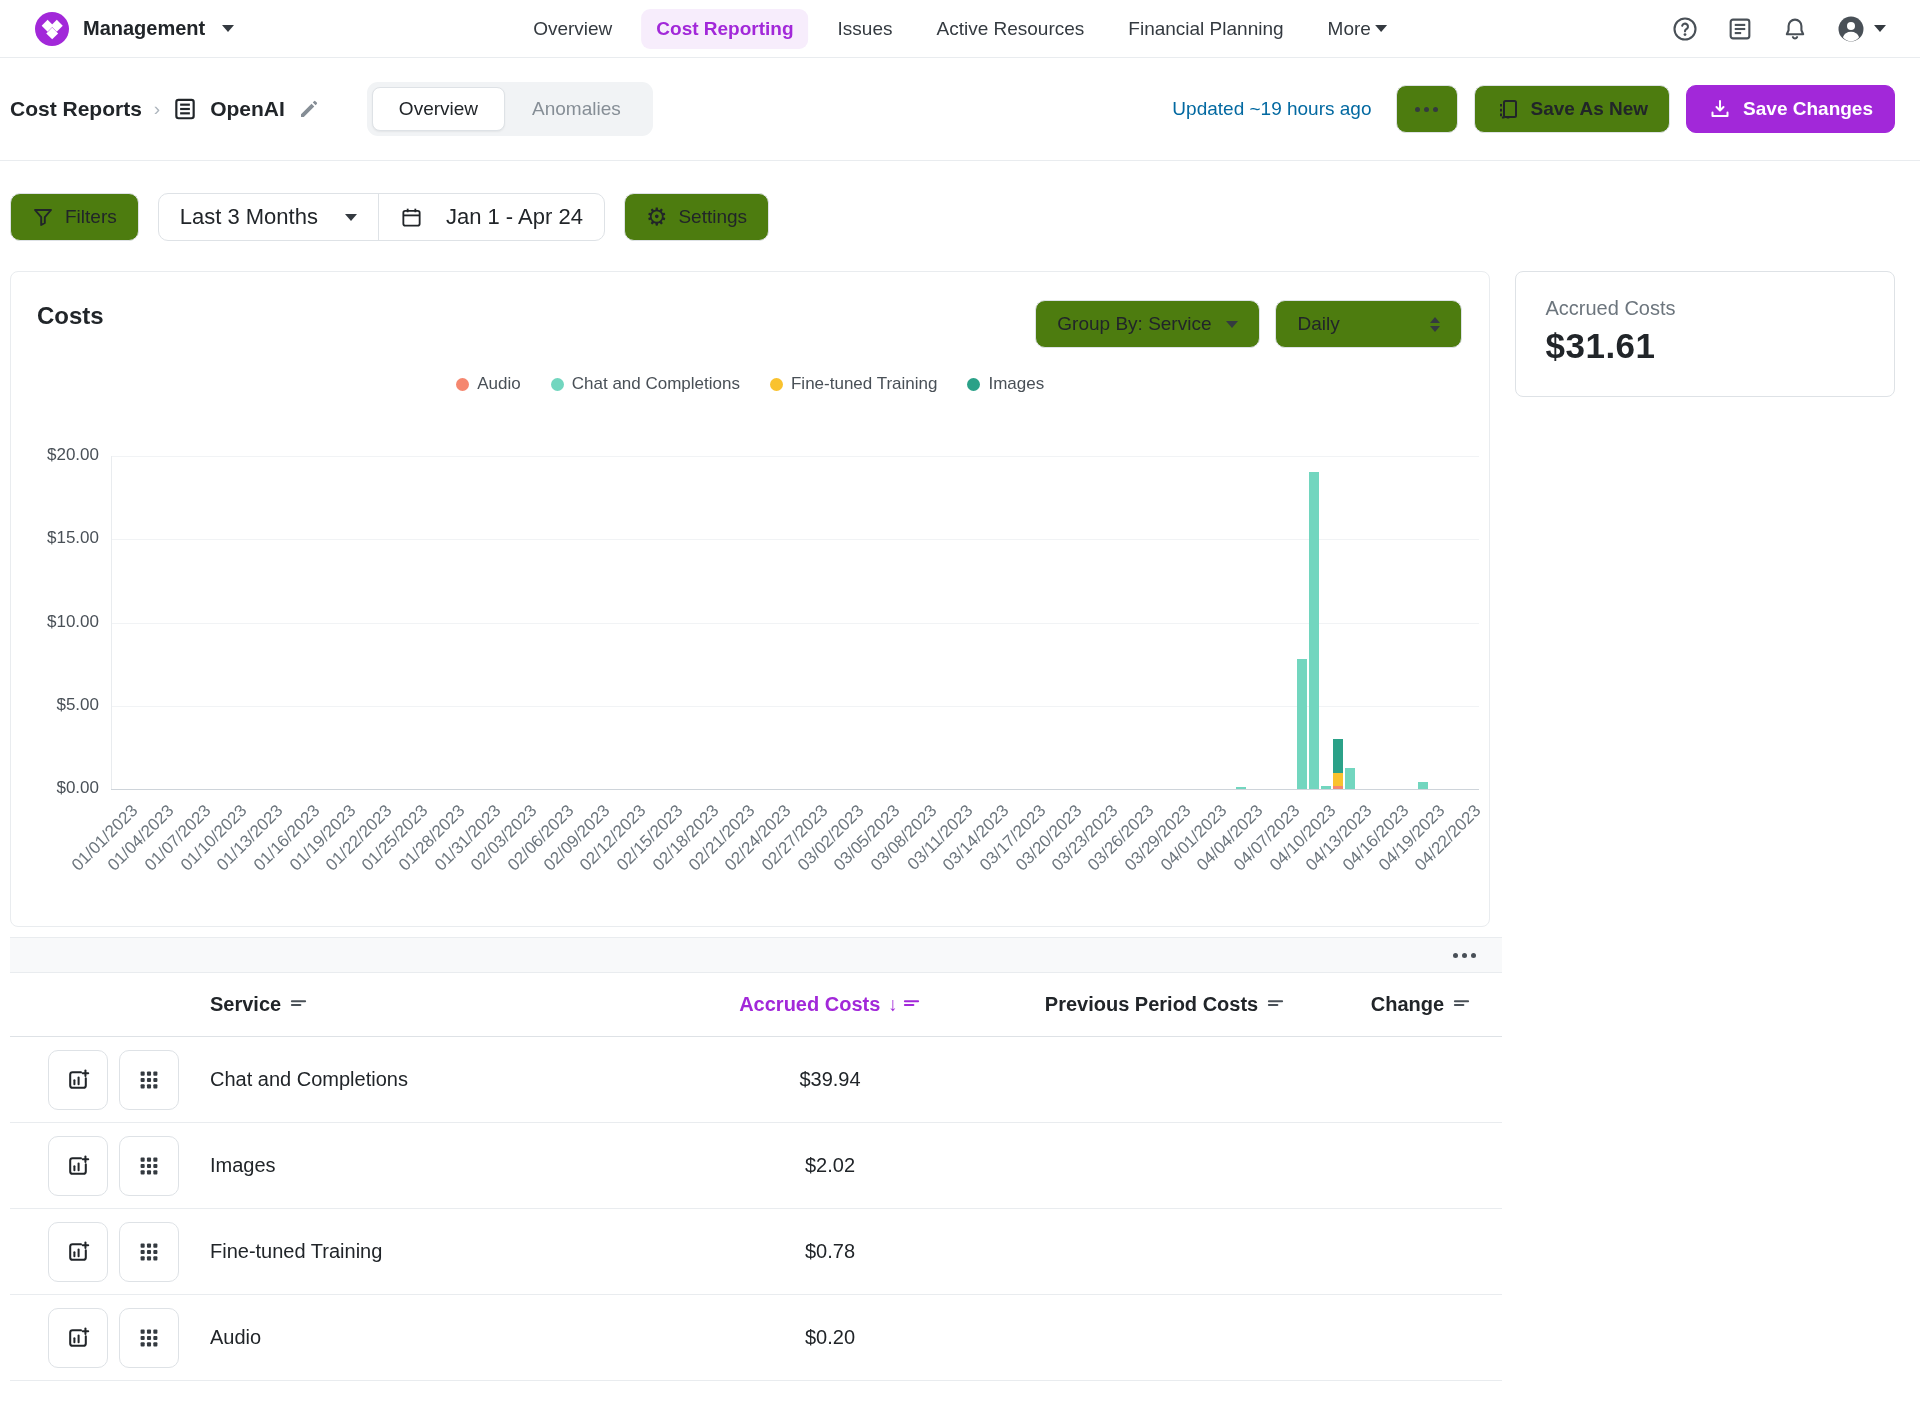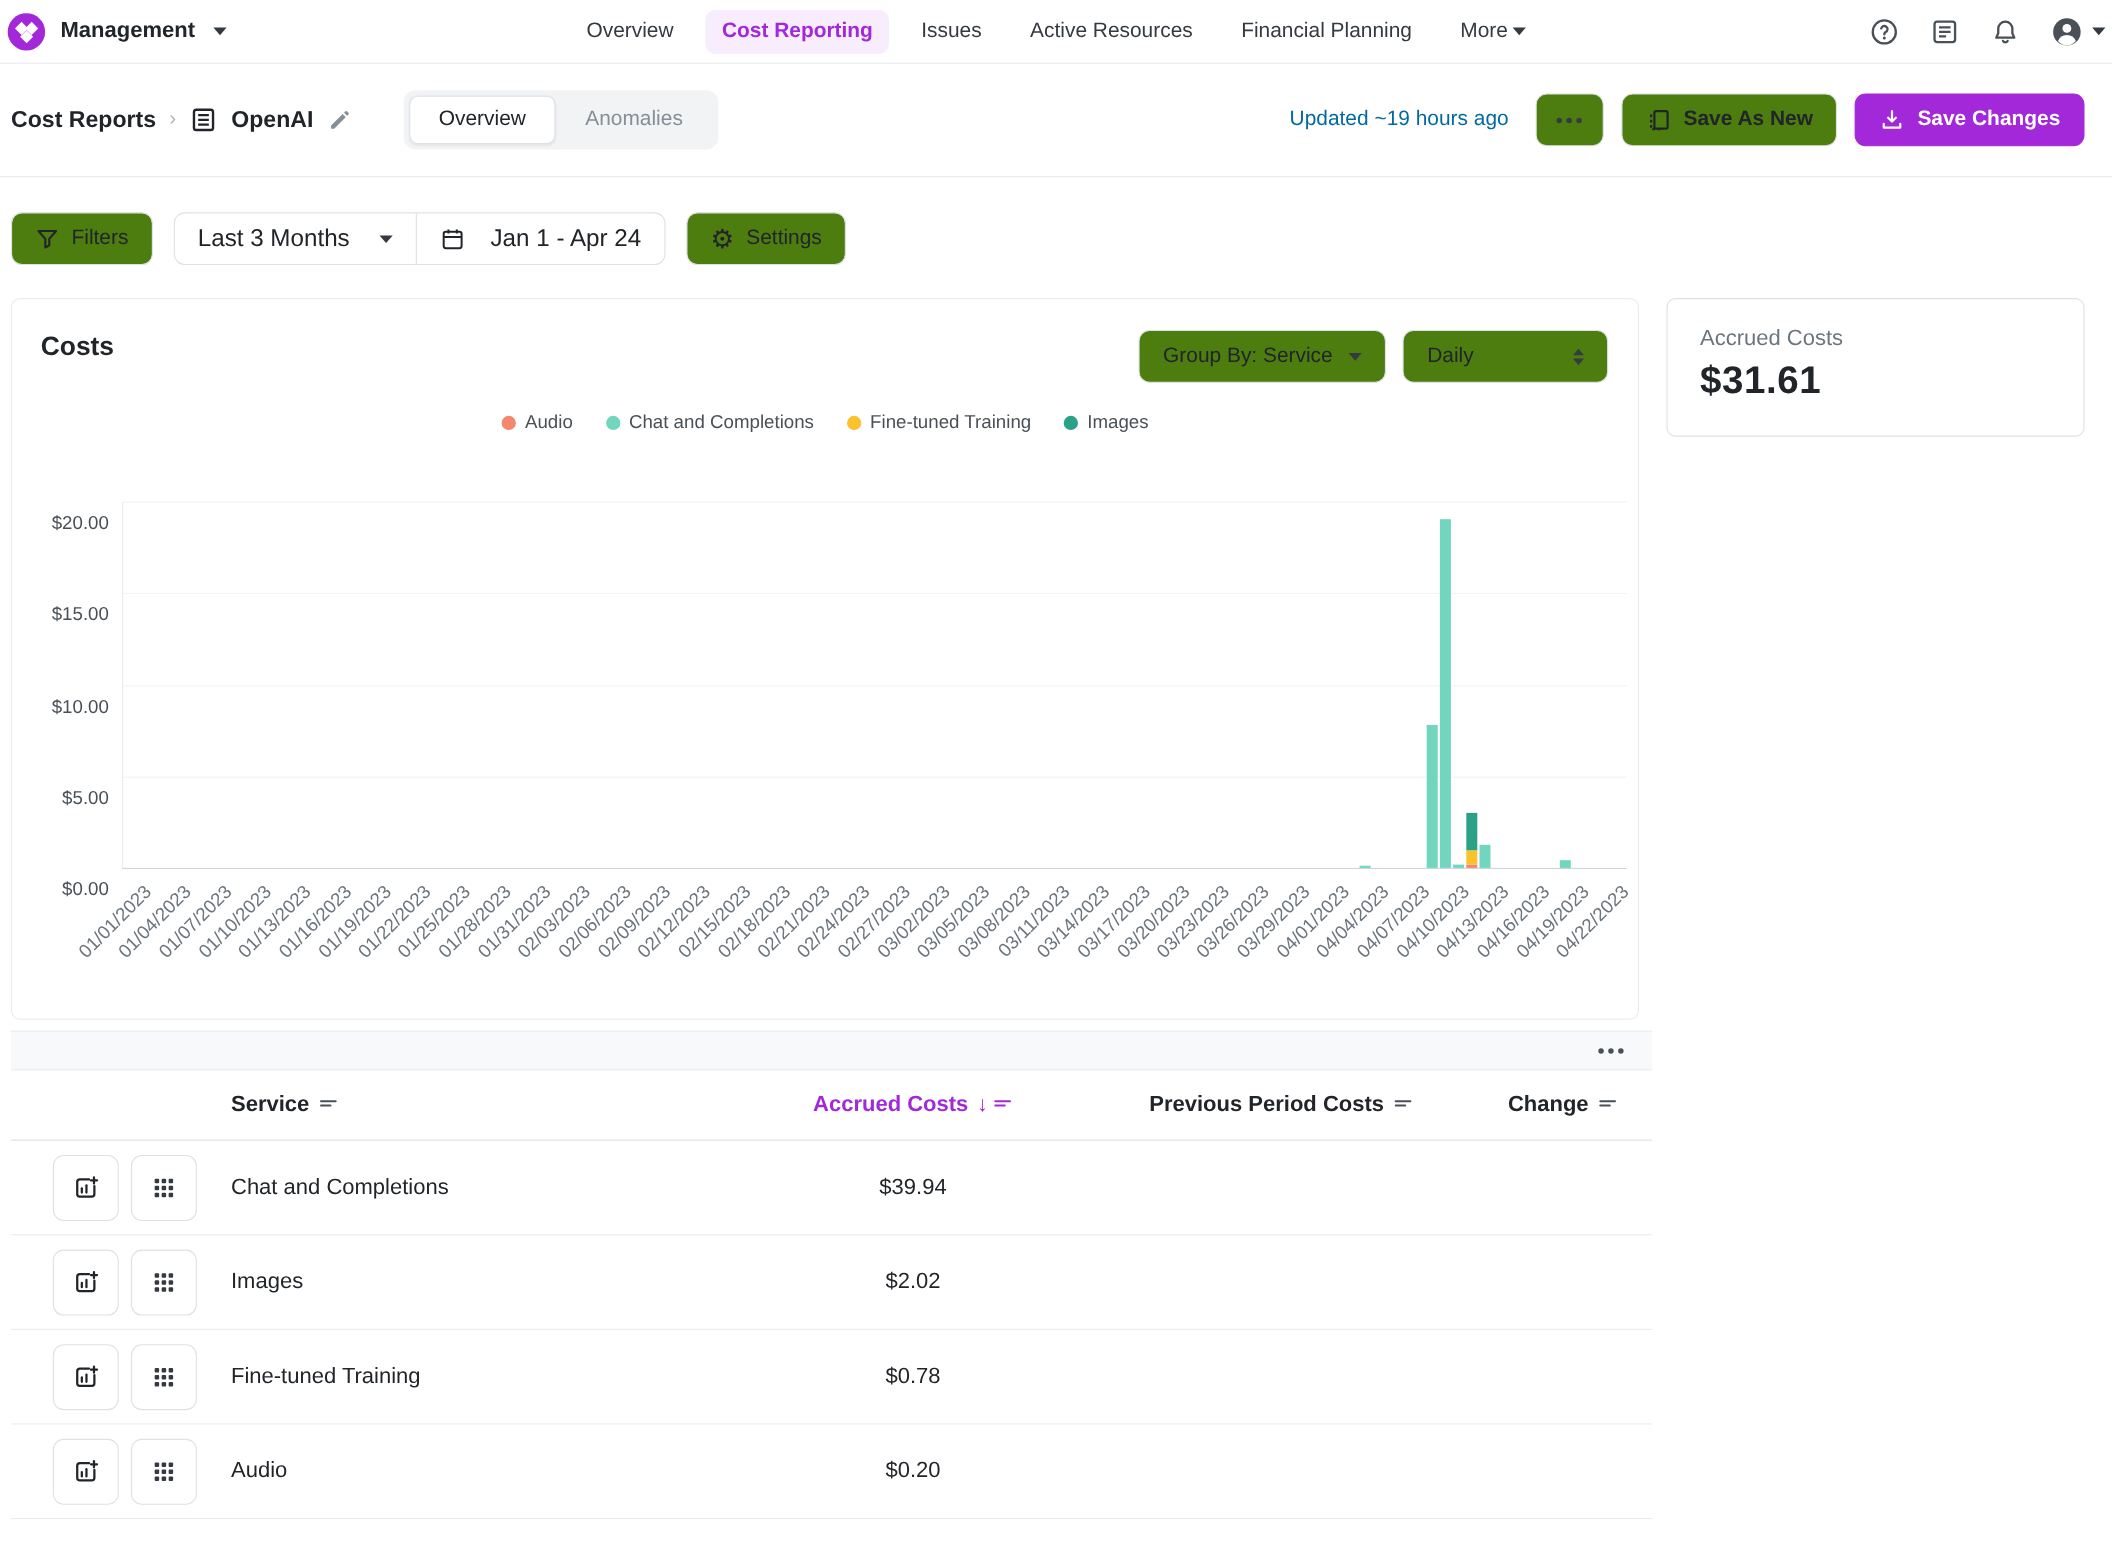--- a/index.html
+++ b/index.html
@@ -1,20 +1,20 @@
 <!DOCTYPE html>
 <html><head>
 <meta charset="utf-8">
 <style>
   * { box-sizing: border-box; margin: 0; padding: 0; }
   html,body { width:1920px; height:1403px; background:#fff; overflow:hidden;
     font-family:"Liberation Sans", sans-serif; color:#212529; }
 
   
-  .topnav { height:58px; display:flex; align-items:center; padding:0 6px;
+  .topnav { height:58px; display:flex; align-items:center; padding:0 34px;
     border-bottom:1px solid #e9ecef; position:relative; background:#fff; }
   .brand { display:flex; align-items:center; gap:13px; cursor:pointer; }
   .brand-name { font-size:20px; font-weight:700; }
   .caret { width:0; height:0; border-left:6px solid transparent; border-right:6px solid transparent;
     border-top:7px solid #343a40; display:inline-block; margin-left:4px; }
   .nav-center { position:absolute; left:50%; transform:translateX(-50%); display:flex;
     align-items:center; gap:14px; }
   .nav-item { font-size:19px; color:#343a40; padding:9px 15px; border-radius:9px;
     cursor:pointer; display:flex; align-items:center; white-space:nowrap; }
   .nav-item.active { background:#f7edfc; color:#a228d9; font-weight:600; }
@@ -63,21 +63,21 @@
   .updown .up { border-bottom:6px solid #343a40; }
   .updown .dn { border-top:6px solid #343a40; }
   .chart-legend { position:absolute; top:102px; left:0; width:100%; display:flex;
     justify-content:center; gap:30px; font-size:17px; color:#495057; }
   .legend-item { display:flex; align-items:center; gap:8px; cursor:pointer; }
   .legend-dot { width:13px; height:13px; border-radius:50%; display:inline-block; }
   .chart-plot { position:absolute; inset:0; }
   .gridline { position:absolute; height:1px; background:#f1f3f5; }
   .gridline.base { background:#ced4da; }
   .y-axis-line { position:absolute; width:1px; background:#e9ecef; }
-  .ytick { position:absolute; width:82px; text-align:right; font-size:17px; color:#495057;margin-top:21px; }
+  .ytick { position:absolute; width:82px; text-align:right; font-size:17px; color:#495057; }
   .xtick { position:absolute; font-size:17px; color:#6c757d; white-space:nowrap;
     transform:rotate(-45deg) translateX(-100%); transform-origin:0 0; }
   .bar-seg { position:absolute; }
 
   .accrued-card { width:382px; border:1px solid #dee2e6; border-radius:8px; padding:25px 29px 30px; }
   .accrued-label { color:#6c757d; font-size:20px; }
   .accrued-value { font-size:35px; font-weight:700; margin-top:6px; letter-spacing:.5px; }
 
   
   .toolbar-strip { width:1492px; margin:10px 0 0 10px; height:36px; background:#f8f9fa;

